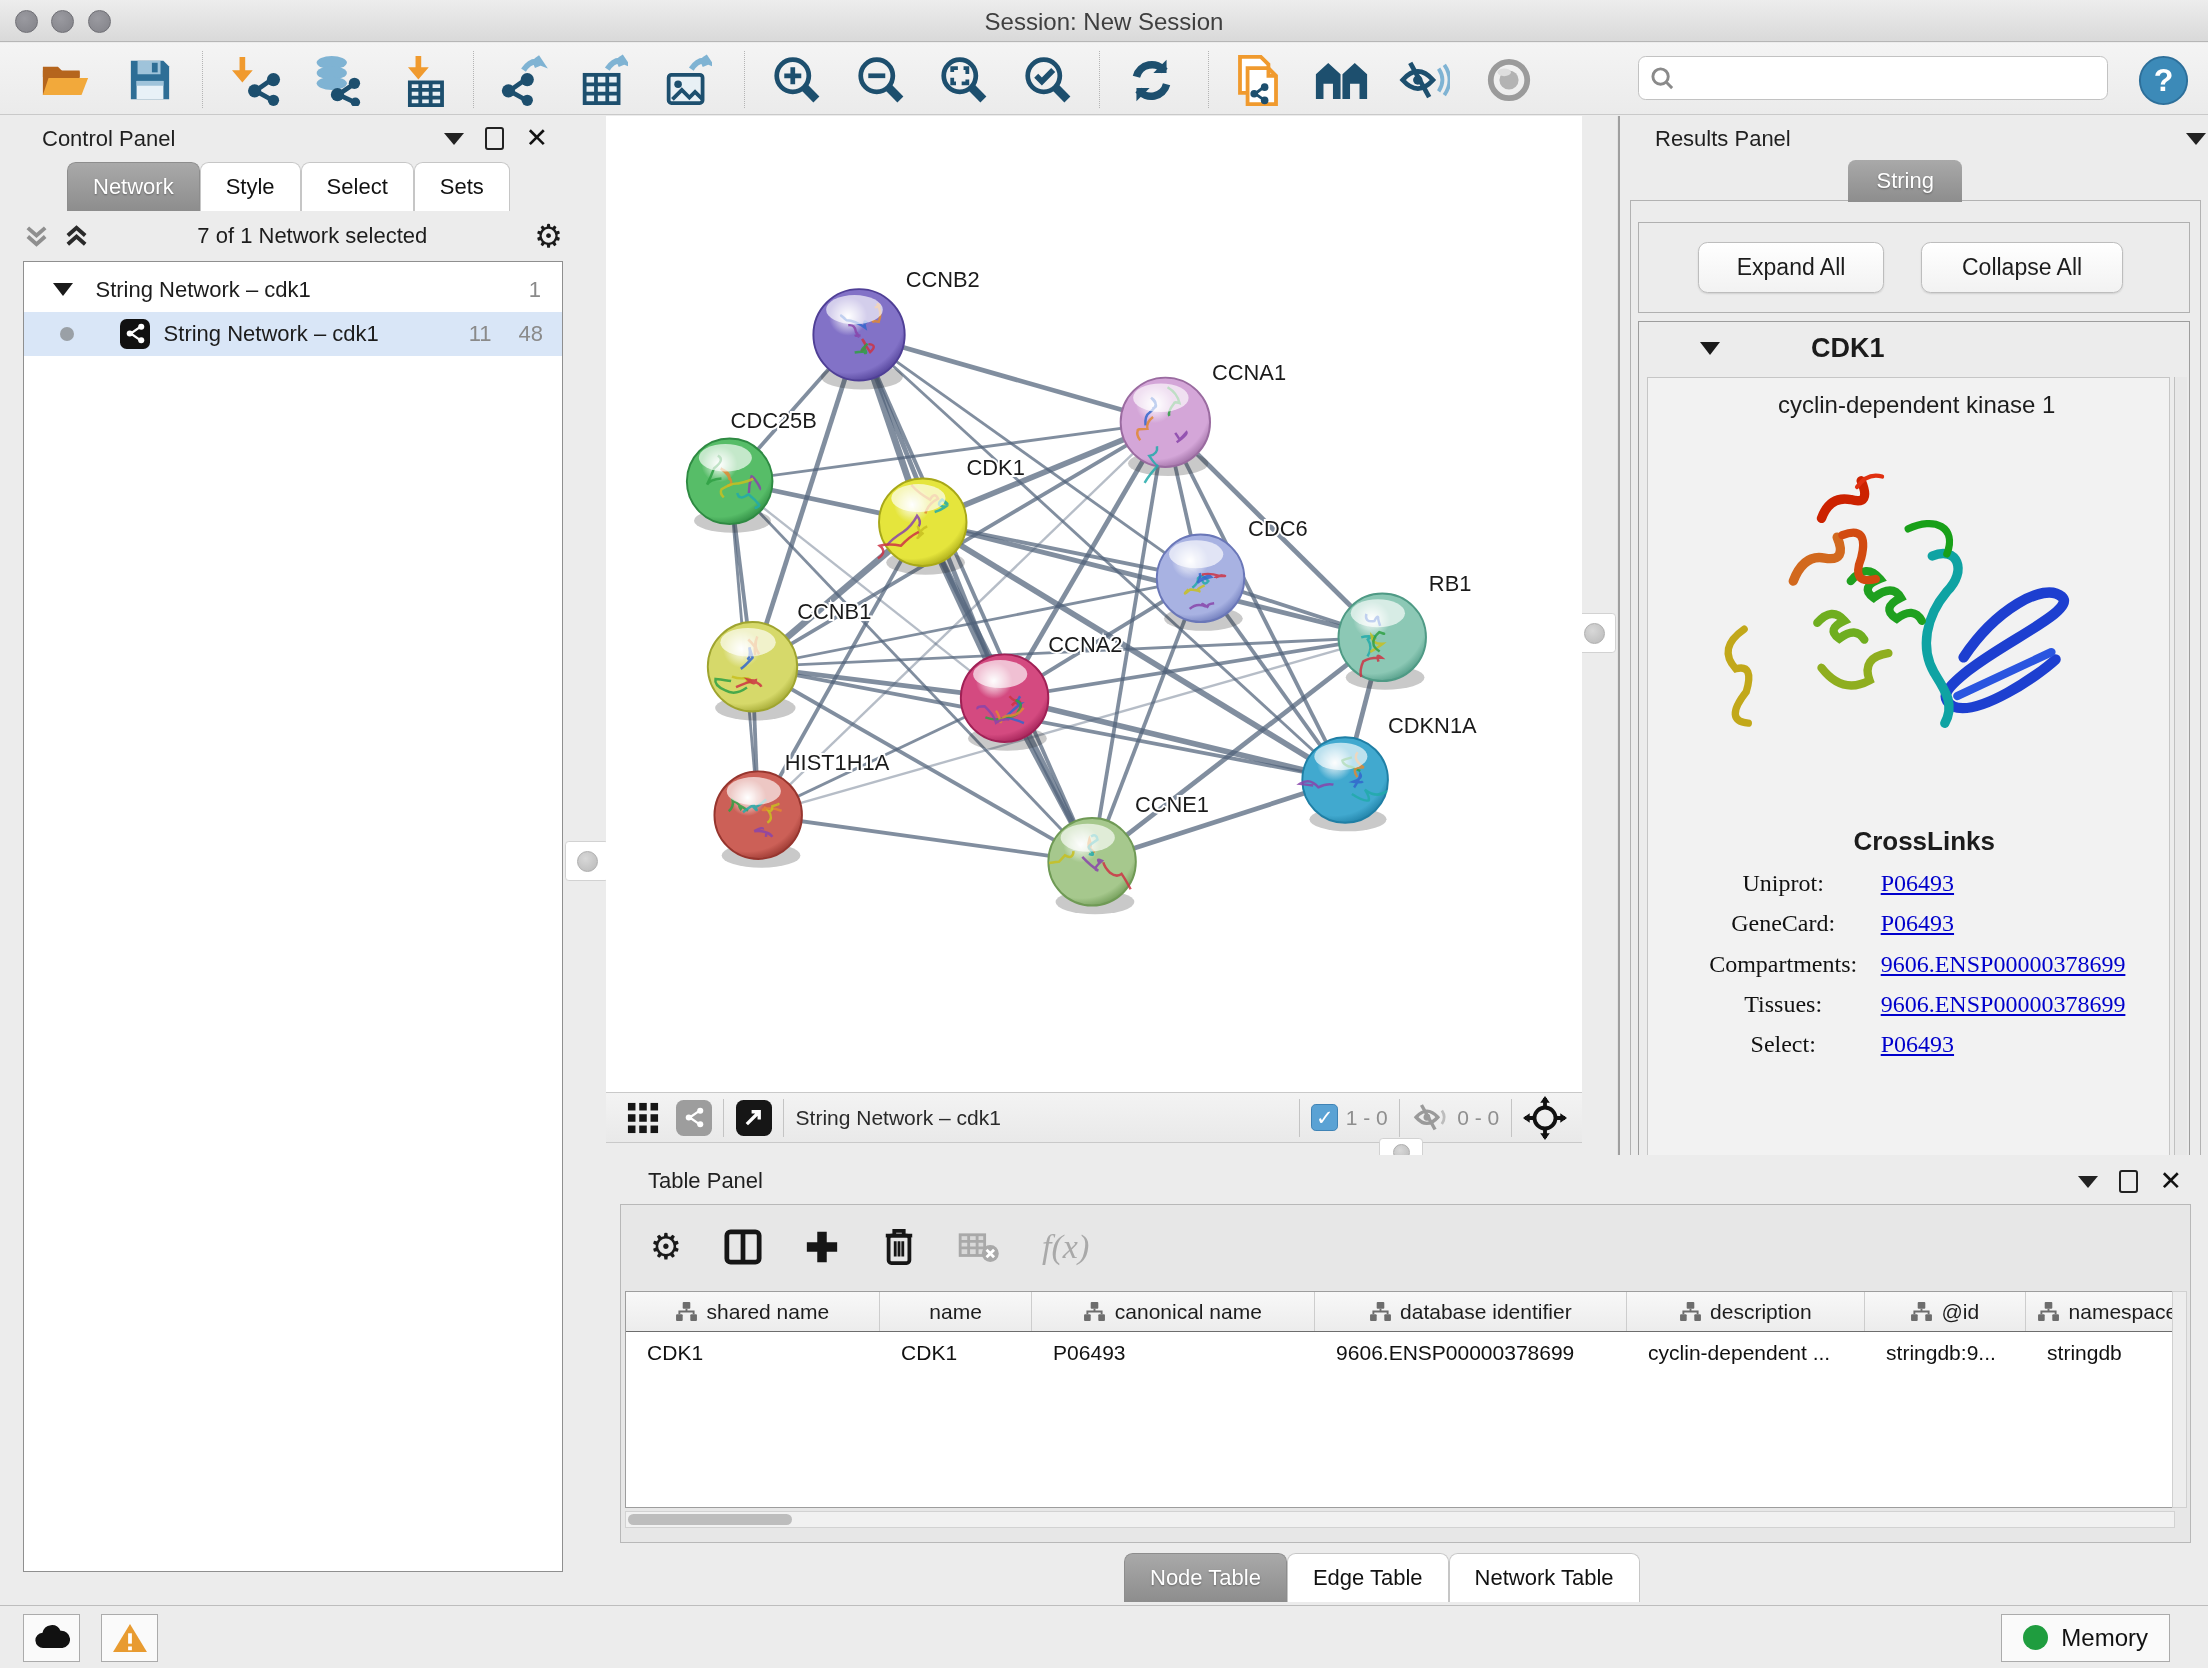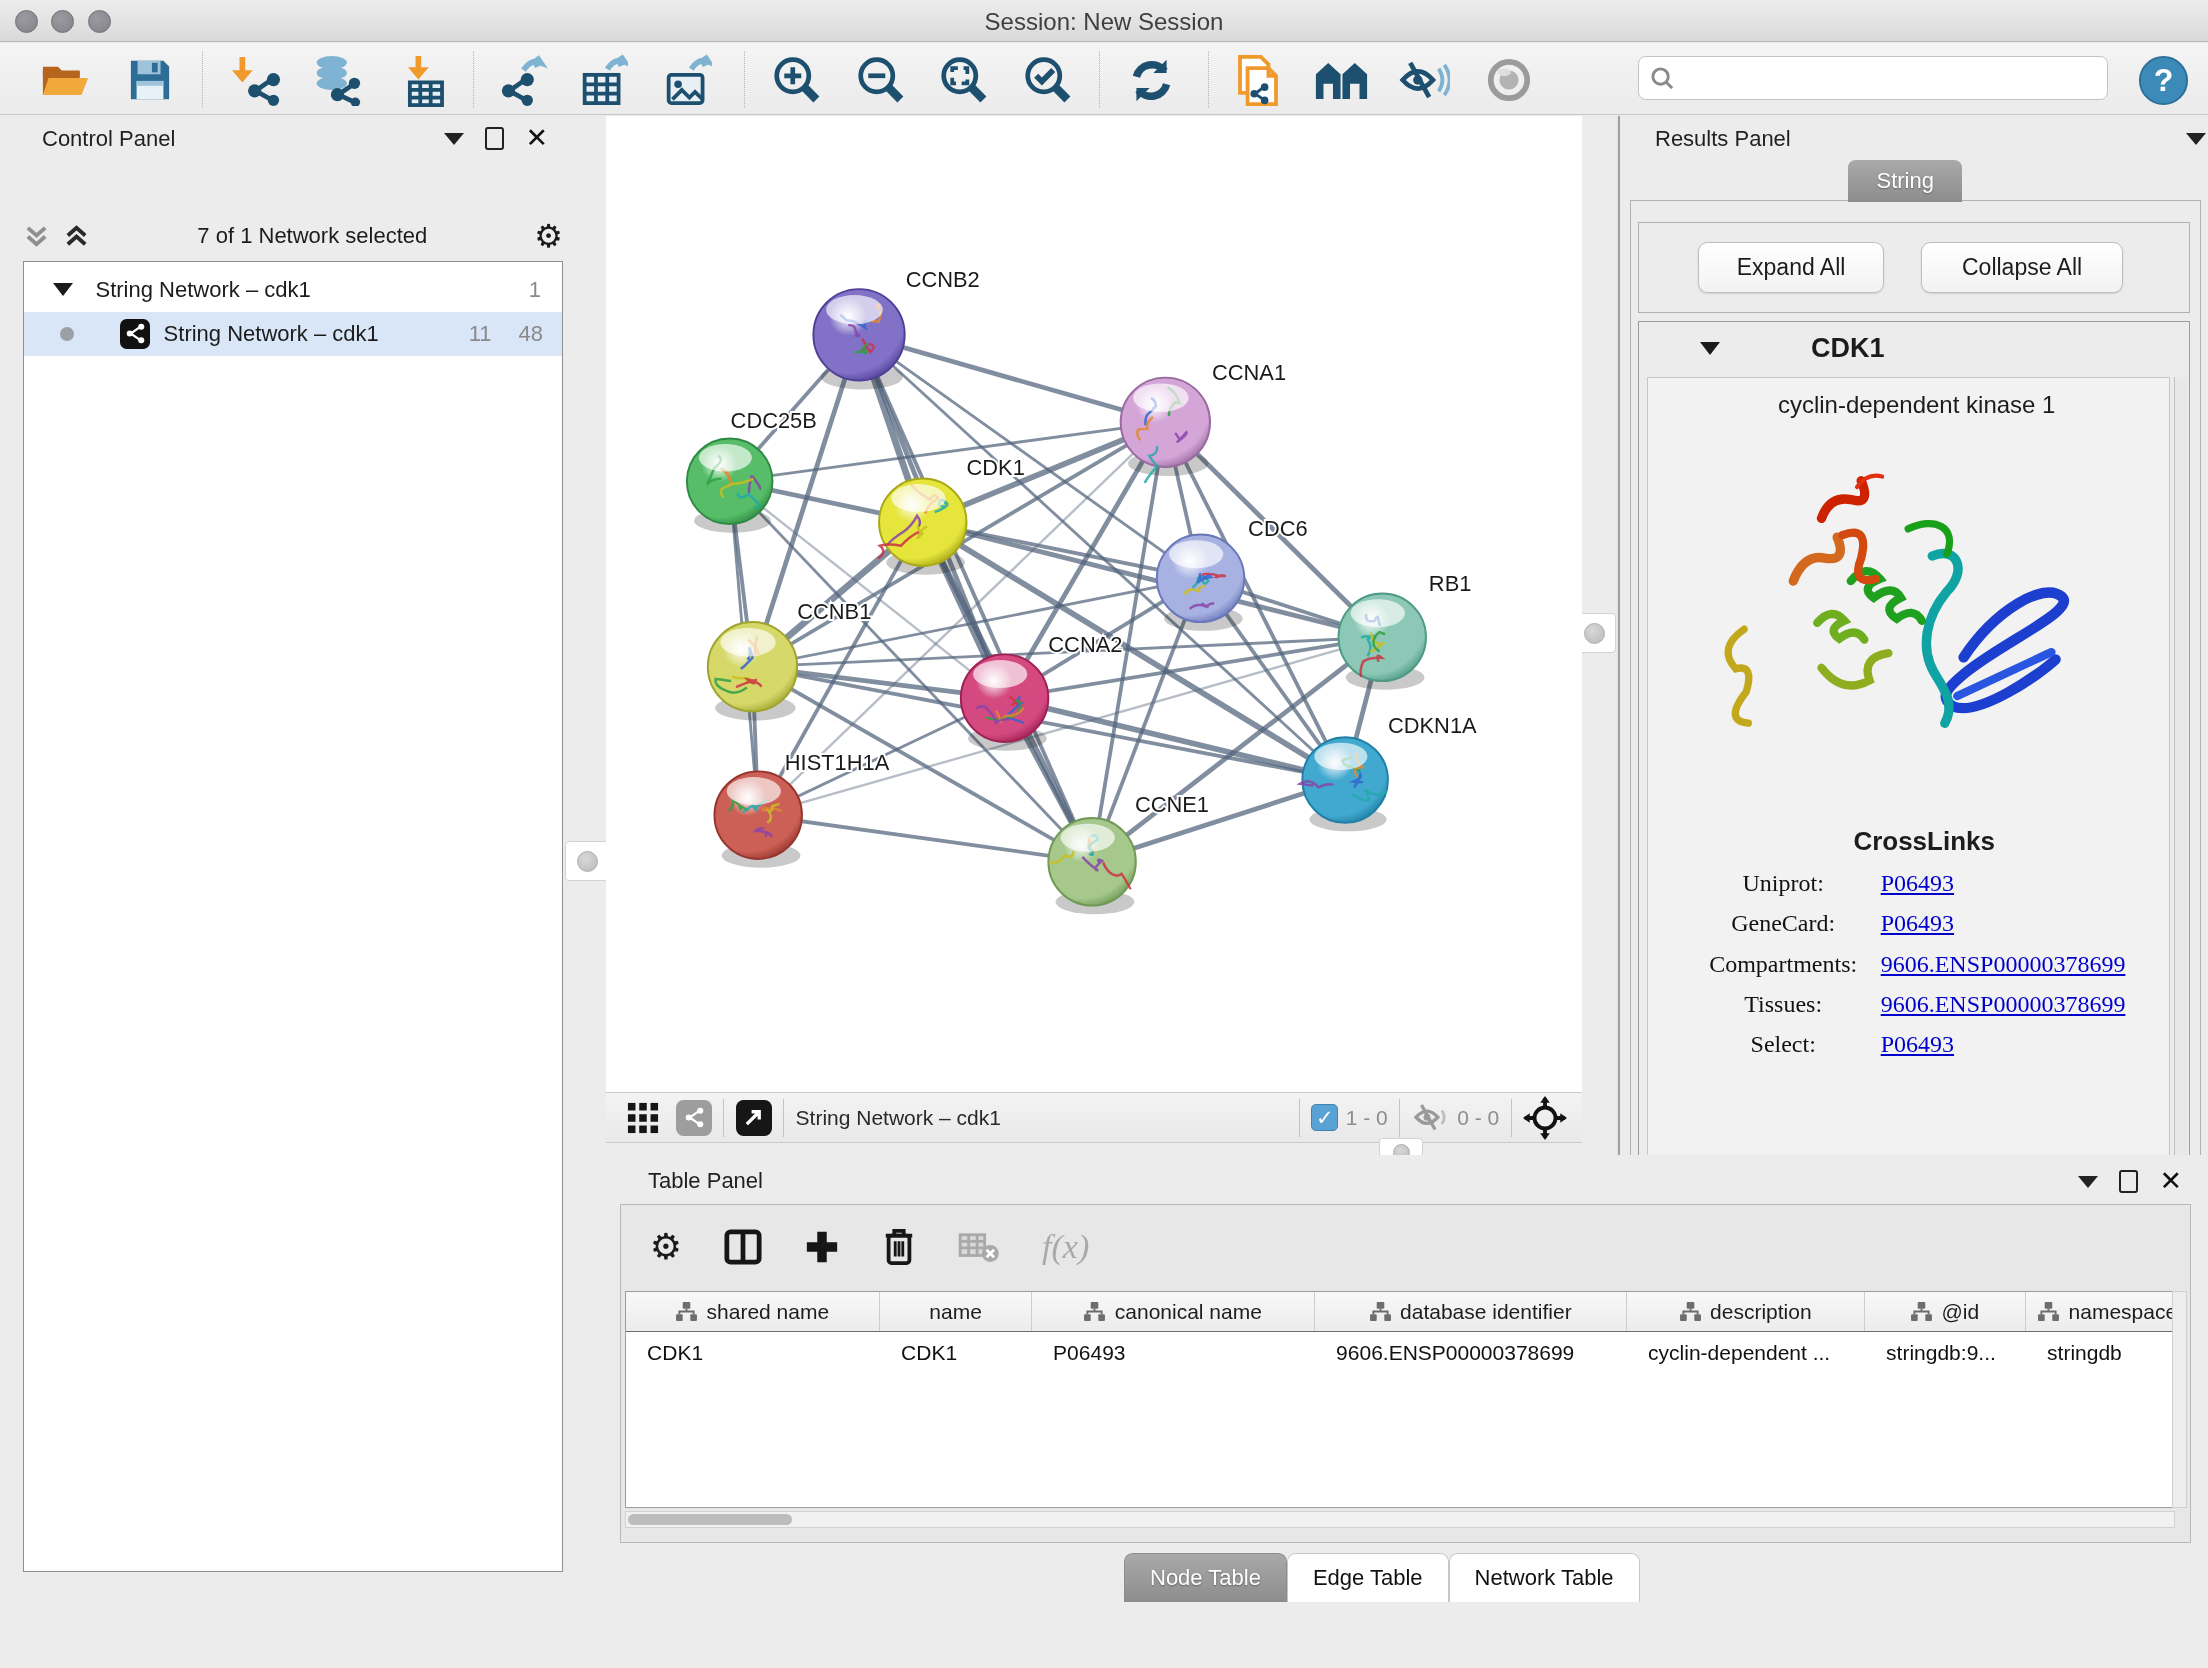--- a/index.html
+++ b/index.html
@@ -300,20 +300,21 @@
     </div>
   </div>
 
   <div id="control-panel">
     <div style="position:absolute;left:34px;top:9.5px" class="panel-title">Control Panel</div>
     <div class="panel-ctrls" style="right:42px;top:11.4px">
       <div class="pc-min"></div>
       <div class="pc-float"></div>
       <div class="pc-close">✕</div>
     </div>
+    <div id="cp-tabs"><div class="tab sel">Network</div><div class="tab">Style</div><div class="tab">Select</div><div class="tab">Sets</div></div>
 
     <div id="cp-selbar">
       <svg width="27" height="27" viewBox="0 0 28 28" style="margin-right:13.3px">
         <path d="M5 5 l9 8 9 -8 M5 14 l9 8 9 -8" stroke="#8f8f8f" stroke-width="4" fill="none"></path>
       </svg>
       <svg width="27" height="27" viewBox="0 0 28 28">
         <path d="M5 13 l9 -8 9 8 M5 22 l9 -8 9 8" stroke="#2a2a2a" stroke-width="4" fill="none"></path>
       </svg>
       <div style="flex:1;text-align:center;font-size:22px">7 of 1 Network selected</div>
       <div class="gear-glyph">⚙</div>
@@ -842,14 +843,32 @@
       </div>
       <div id="tp-vscroll"></div>
       <div id="tp-hscroll">
         <div id="tp-hthumb"></div>
       </div>
     </div>
 
     <div id="tp-tabs"><div class="tab sel">Node Table</div><div class="tab">Edge Table</div><div class="tab">Network Table</div></div>
   </div>
 
+  <div id="statusbar">
+    <div class="sb-btn" style="left:23px">
+      <svg width="36" height="25" viewBox="0 0 38 26">
+        <path d="M10 24 a8 8 0 0 1 -1 -16 a10 10 0 0 1 19 -2 a7 7 0 0 1 2 18 z" fill="#111"></path>
+      </svg>
+    </div>
+    <div class="sb-btn" style="left:101px">
+      <svg width="38" height="32" viewBox="0 0 40 34">
+        <path d="M20 2 L38 32 H2 z" fill="#e89b30"></path>
+        <rect x="18" y="12" width="4" height="11" fill="#fff"></rect>
+        <rect x="18" y="26" width="4" height="4" fill="#fff"></rect>
+      </svg>
+    </div>
+    <div id="memory-btn">
+      <div class="green-dot"></div>
+      <span>Memory</span>
+    </div>
+  </div>
 </div>
 
 
 </body></html>

